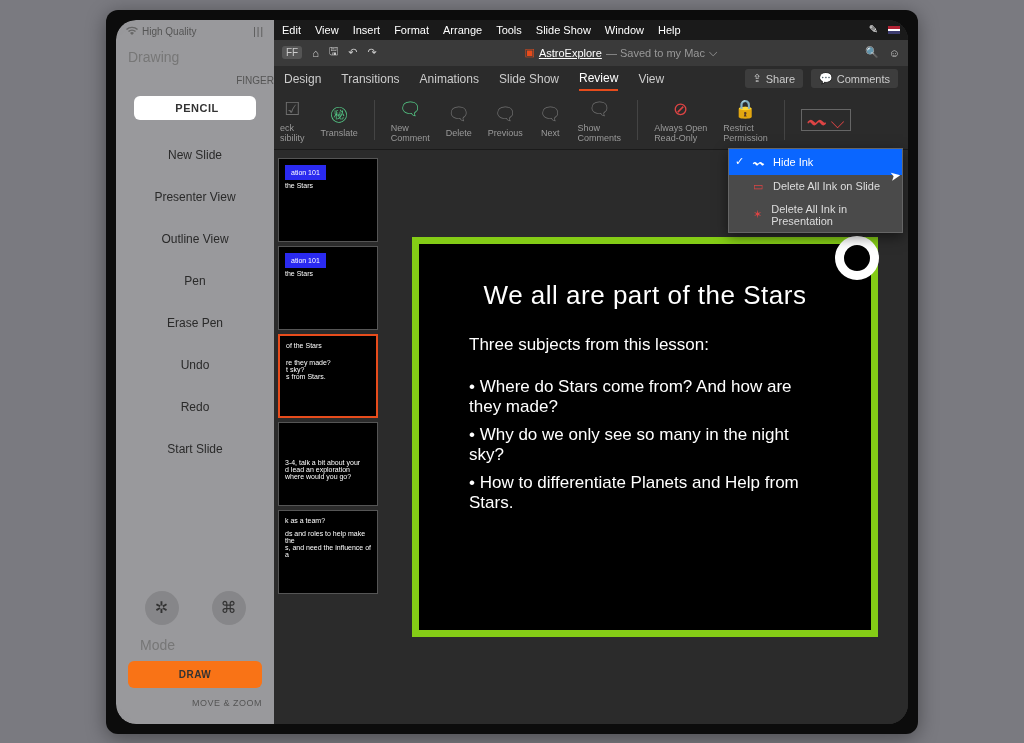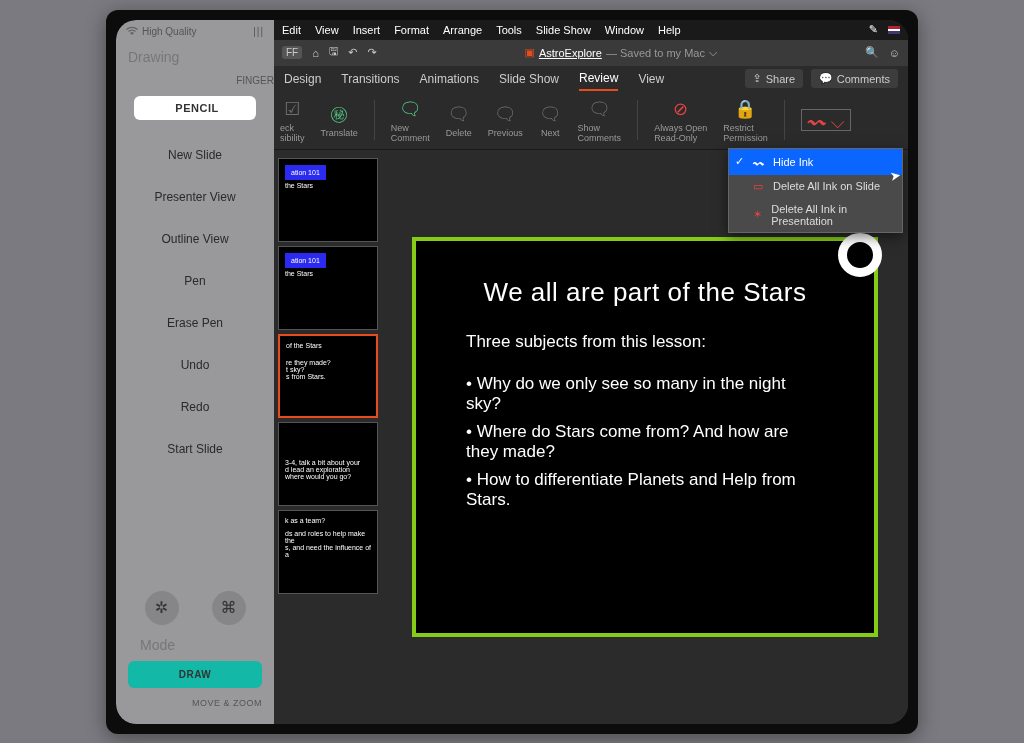--- a/index.html
+++ b/index.html
@@ -13,21 +13,21 @@
 .ov-top { display: flex; align-items: center; padding: 6px 10px; font-size: 10px; color: #555; }
 .ov-top .wifi { margin-right: 4px; }
 .ov-top .dots { margin-left: auto; letter-spacing: 1px; }
 .ov-section-label { text-align: left; font-size: 14px; color: #777; padding: 6px 12px 4px; }
 .ov-row { text-align: right; padding: 6px 0; font-size: 10px; color: #555; }
 .ov-pill { background: #fff; border-radius: 6px; margin: 4px 18px; padding: 6px 0; text-align: center; font-size: 11px; font-weight: 600; letter-spacing: .5px; display: flex; justify-content: center; align-items: center; gap: 4px; }
 .ov-item { text-align: center; padding: 14px 0; font-size: 12px; color: #2a2a2a; }
 .ov-bottom { margin-top: auto; padding: 8px 12px 10px; }
 .ov-round-row { display: flex; justify-content: space-around; margin-bottom: 6px; }
 .ov-round { width: 34px; height: 34px; background: rgba(0,0,0,.12); border-radius: 50%; display: flex; justify-content: center; align-items: center; font-size: 16px; }
-.ov-draw-btn { background: #14b8a6; border-radius: 6px; text-align: center; padding: 8px 0; font-size: 10px; font-weight: 600; letter-spacing: .5px; margin: 4px 0; }
+.ov-draw-btn { background: #f97316; border-radius: 6px; text-align: center; padding: 8px 0; font-size: 10px; font-weight: 600; letter-spacing: .5px; margin: 4px 0; }
 
 
 .pp { flex: 1; background: #2b2b2b; display: flex; flex-direction: column; color: #ddd; position: relative; }
 .menu-bar { height: 20px; background: #1a1a1a; display: flex; align-items: center; padding: 0 8px; font-size: 11px; gap: 14px; color: #fff; }
 .menu-bar .right { margin-left: auto; display: flex; gap: 10px; align-items: center; }
 .title-bar { height: 26px; background: #3a3a3a; display: flex; align-items: center; padding: 0 8px; font-size: 11px; }
 .tb-icons { display: flex; gap: 10px; align-items: center; color: #ccc; }
 .tb-title { margin: 0 auto; display: flex; align-items: center; gap: 4px; color: #ccc; }
 .tb-title .fname { color: #fff; text-decoration: underline; }
 .ribbon-tabs { height: 26px; background: #2b2b2b; display: flex; align-items: center; padding: 0 10px; gap: 20px; font-size: 12px; color: #ccc; }
@@ -43,21 +43,21 @@
 .ink-dd { position: relative; }
 
 
 .pp-body { flex: 1; display: flex; background: #2b2b2b; }
 .thumbs { width: 108px; background: #2b2b2b; overflow: hidden; padding-top: 4px; }
 .thumb { height: 84px; margin: 4px; background: #000; border: 1px solid #555; font-size: 6px; color: #ccc; padding: 6px; overflow: hidden; position: relative; }
 .thumb.sel { border: 2px solid #e74c1c; }
 .thumb .tt { font-size: 7px; color: #fff; }
 .thumb .blue { background: #2a2af0; padding: 4px 6px; display: inline-block; color: #fff; }
 .slide-area { flex: 1; display: flex; justify-content: center; align-items: center; padding: 30px; }
-.slide { width: 100%; height: 100%; max-width: 660px; max-height: 400px; background: #000; border: 4px solid #84cc16; color: #fff; padding: 36px 50px; position: relative; }
+.slide { width: 100%; height: 100%; max-width: 660px; max-height: 400px; background: #000; border: 7px solid #84cc16; color: #fff; padding: 36px 50px; position: relative; }
 .slide h1 { font-weight: 400; font-size: 26px; text-align: center; margin-bottom: 24px; letter-spacing: .5px; }
 .slide .sub { font-size: 17px; margin-bottom: 22px; }
 .slide ul { list-style: none; font-size: 17px; }
 .slide li { margin-bottom: 8px; }
 .slide li:before { content: "• "; }
 .ring { position: absolute; top: -8px; right: -8px; width: 44px; height: 44px; border: 9px solid #fff; border-radius: 50%; }
 
 
 .dropdown { position: absolute; left: 454px; top: 128px; width: 175px; background: #4a4a4a; border: 1px solid #666; font-size: 11px; color: #ddd; box-shadow: 0 4px 12px rgba(0,0,0,.5); z-index: 50; }
 .dd-item { padding: 5px 8px 5px 24px; position: relative; display: flex; align-items: center; gap: 6px; }
@@ -245,22 +245,22 @@
           <div class="tt">ds and roles to help make the</div>
           <div class="tt">s, and need the influence of a</div>
         </div>
       </div>
 
       <div class="slide-area">
         <div class="slide">
           <h1>We all are   part of the Stars</h1>
           <div class="sub">Three subjects from this lesson:</div>
           <ul>
+            <li>Where do Stars come from? And how are they made?</li>
             <li>Why do we only see so many in the night sky?</li>
-            <li>Where do Stars come from? And how are they made?</li>
             <li>How to differentiate Planets and Help from Stars.</li>
           </ul>
           <div class="ring"></div>
         </div>
       </div>
     </div>
 
     <div class="dropdown">
       <div class="dd-item hl">
         <span class="chk">✓</span>

